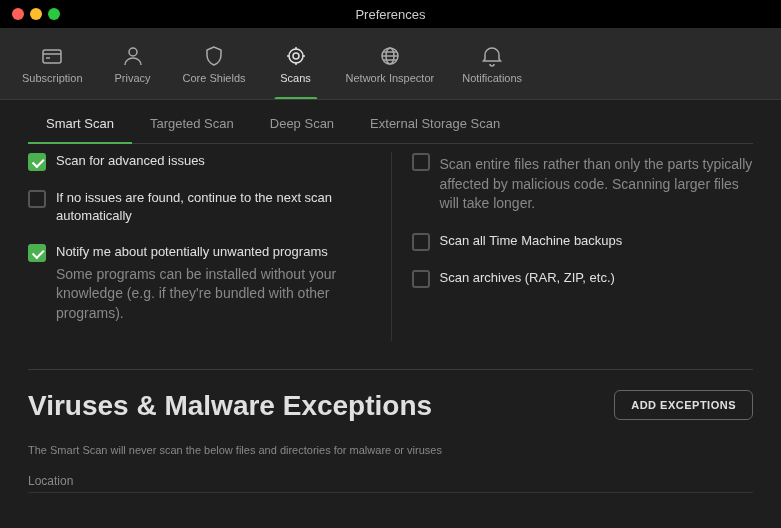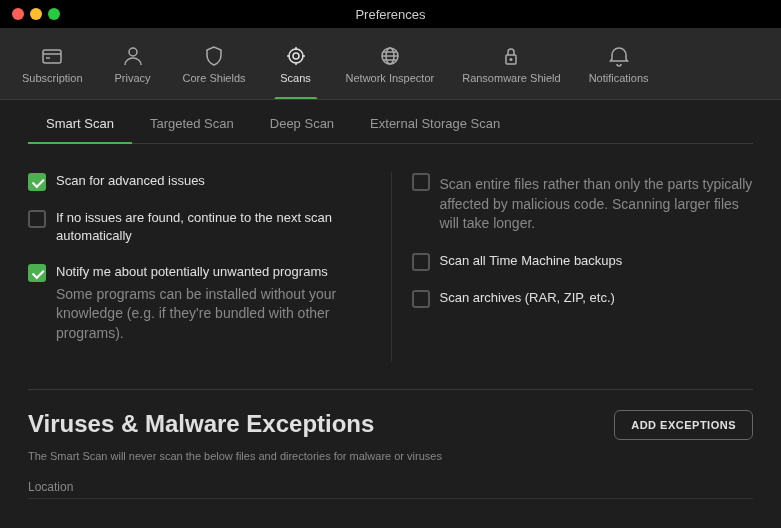--- a/index.html
+++ b/index.html
@@ -98,21 +98,21 @@
       padding: 0 28px 20px 28px;
       height: calc(528px - 28px - 72px);
       overflow-y: auto;
     }
 
     
     .subtabs {
       display: flex;
       gap: 0;
       border-bottom: 1px solid #3a3a3a;
-      margin-bottom: 28px;
+      margin-bottom: 8px;
       padding-top: 4px;
     }
     .subtab {
       padding: 12px 18px;
       font-size: 13px;
       color: #999;
       cursor: pointer;
       position: relative;
       white-space: nowrap;
     }
@@ -193,24 +193,24 @@
       border-top: 1px solid #3a3a3a;
       padding-top: 20px;
     }
     .exceptions-header {
       display: flex;
       justify-content: space-between;
       align-items: flex-start;
       margin-bottom: 12px;
     }
     .exceptions-title {
-      font-size: 24px;
+      font-size: 28px;
       font-weight: 700;
       color: #e0e0e0;
-      margin-bottom: 12px;
+      margin-bottom: 22px;
     }
     .exceptions-desc {
       font-size: 11px;
       color: #888;
       max-width: 420px;
     }
     .add-exceptions-btn {
       background: transparent;
       border: 1px solid #666;
       color: #e0e0e0;
@@ -300,30 +300,20 @@
         <circle cx="11" cy="11" r="8" stroke-width="1.5"></circle>
         <ellipse cx="11" cy="11" rx="4" ry="8" stroke-width="1.5"></ellipse>
         <line x1="3" y1="11" x2="19" y2="11" stroke-width="1.5"></line>
         <line x1="4" y1="7" x2="18" y2="7" stroke-width="1.5"></line>
         <line x1="4" y1="15" x2="18" y2="15" stroke-width="1.5"></line>
       </svg>
     </div>
     <span>Network Inspector</span>
   </div>
 
-  <div class="nav-item">
-    <div class="nav-icon">
-      <svg width="22" height="22" viewBox="0 0 22 22">
-        <rect x="6" y="10" width="10" height="9" rx="1" stroke-width="1.5"></rect>
-        <path d="M8 10V7a3 3 0 1 1 6 0v3" stroke-width="1.5"></path>
-        <circle cx="11" cy="14.5" r="1.5" fill="currentColor" stroke="none"></circle>
-      </svg>
-    </div>
-    <span>Ransomware Shield</span>
-  </div>
 
   <div class="nav-item">
     <div class="nav-icon">
       <svg width="22" height="22" viewBox="0 0 22 22">
         <path d="M11 3a7 7 0 0 0-7 7v4l-1.5 2h17L18 14v-4a7 7 0 0 0-7-7z" stroke-width="1.5"></path>
         <path d="M9 19a2 2 0 0 0 4 0" stroke-width="1.5"></path>
       </svg>
     </div>
     <span>Notifications</span>
   </div>

